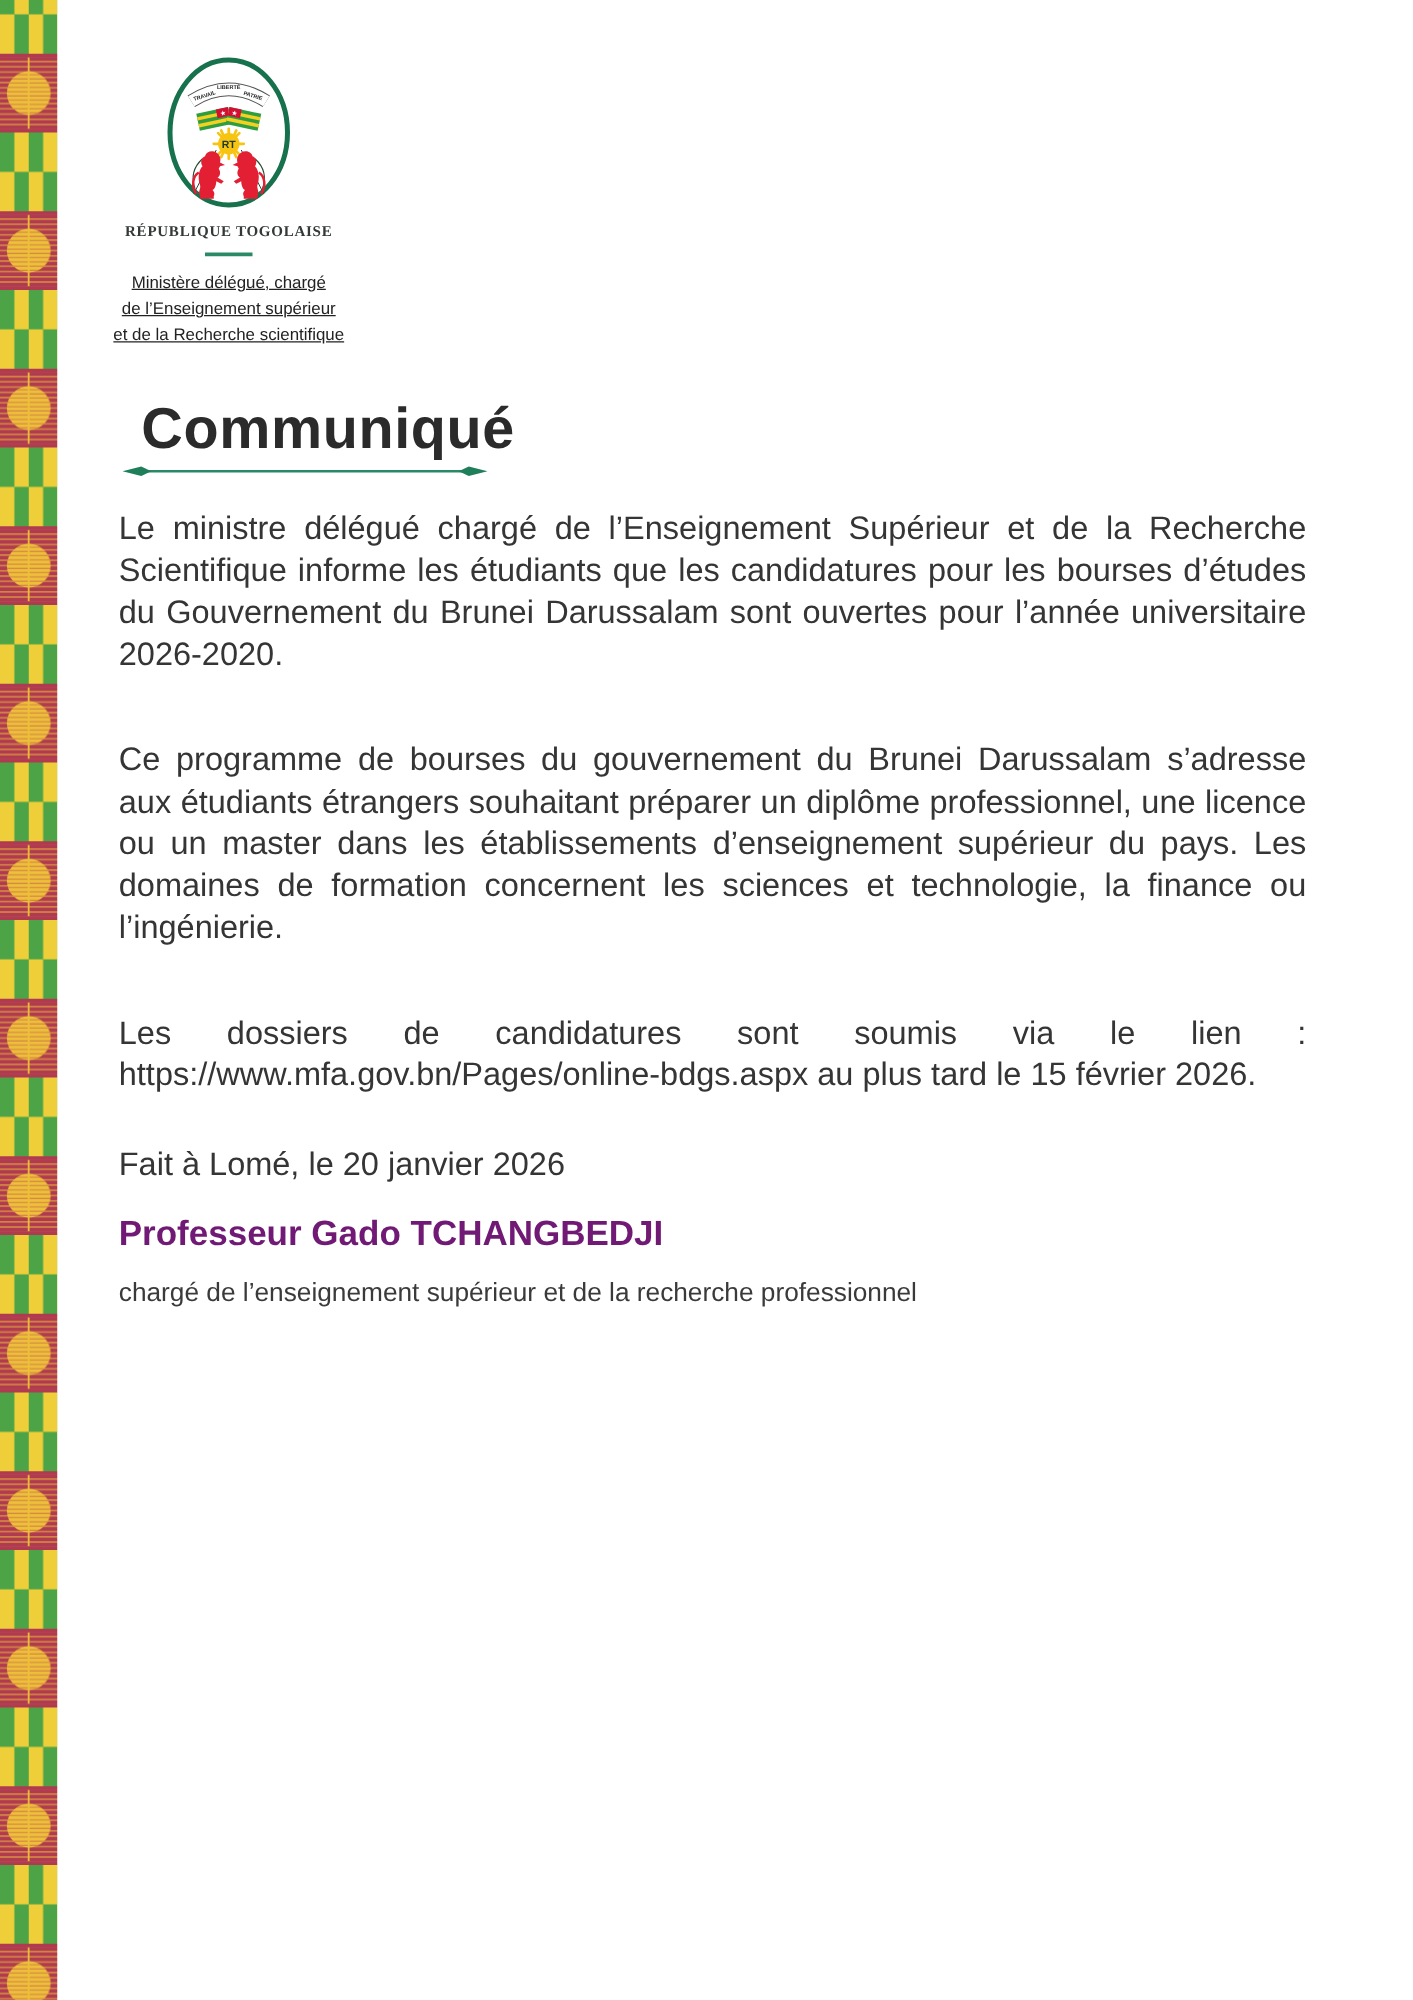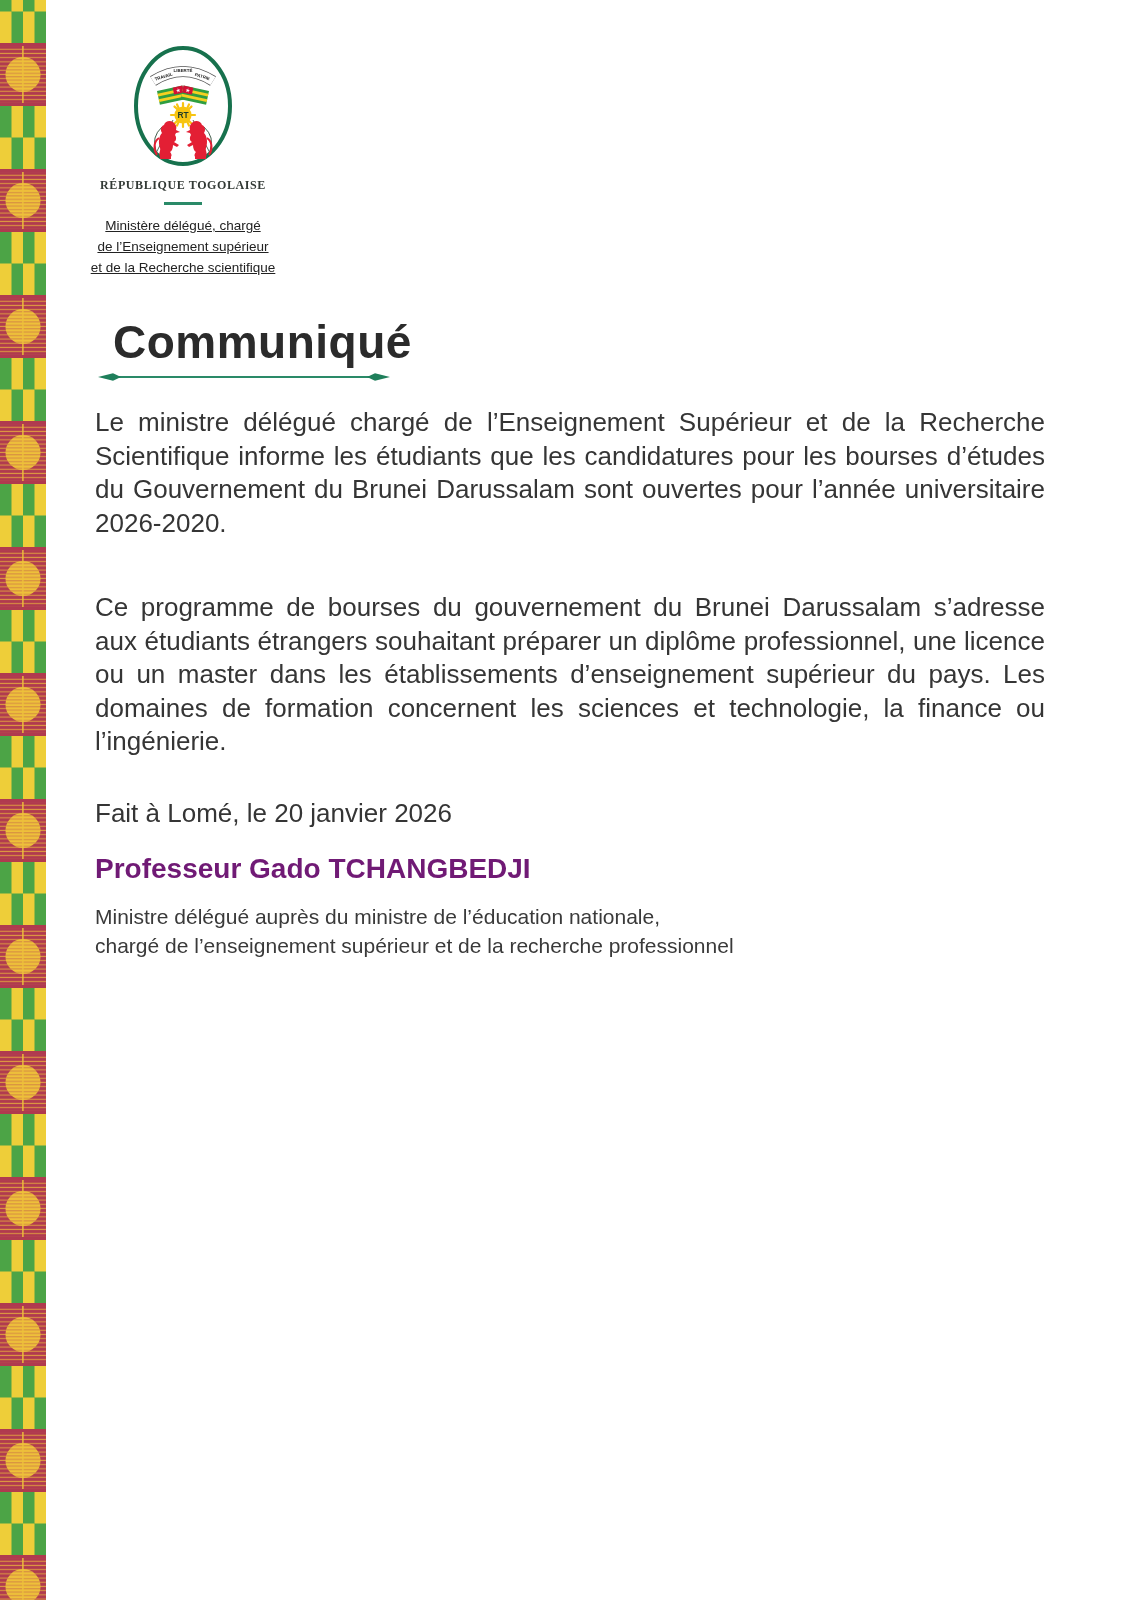--- a/index.html
+++ b/index.html
@@ -143,22 +143,22 @@
     <svg width="292" height="14" viewBox="0 0 292 14" xmlns="http://www.w3.org/2000/svg">
       <line x1="6" y1="7" x2="286" y2="7" stroke="#2a8a68" stroke-width="2"></line>
       <polygon points="0,7 15,3.2 23,7 15,10.8" fill="#1f7f5b"></polygon>
       <polygon points="292,7 277,3.2 269,7 277,10.8" fill="#1f7f5b"></polygon>
     </svg>
   </div>
 
   <section class="content">
     <p>Le ministre délégué chargé de l’Enseignement Supérieur et de la Recherche Scientifique informe les étudiants que les candidatures pour les bourses d’études du Gouvernement du Brunei Darussalam sont ouvertes pour l’année universitaire 2026-2020.</p>
     <p>Ce programme de bourses du gouvernement du Brunei Darussalam s’adresse aux étudiants étrangers souhaitant préparer un diplôme professionnel, une licence ou un master dans les établissements d’enseignement supérieur du pays. Les domaines de formation concernent les sciences et technologie, la finance ou l’ingénierie.</p>
+    <p><span>Les dossiers de candidatures sont soumis via le lien : </span><span class="app-link">https://www.mfa.gov.bn/Pages/online-bdgs.aspx</span><span> au plus tard le 15 février 2026.</span></p>
 
     <p class="place-date">Fait à Lomé, le 20 janvier 2026</p>
     <p class="signatory">Professeur Gado TCHANGBEDJI</p>
     <div class="signatory-title">
-      <div>Ministre délégué auprès du ministre de l’éducation nationale,</div>
       <div>chargé de l’enseignement supérieur et de la recherche professionnel</div>
     </div>
   </section>
 
 </div>
 
 </body></html>

